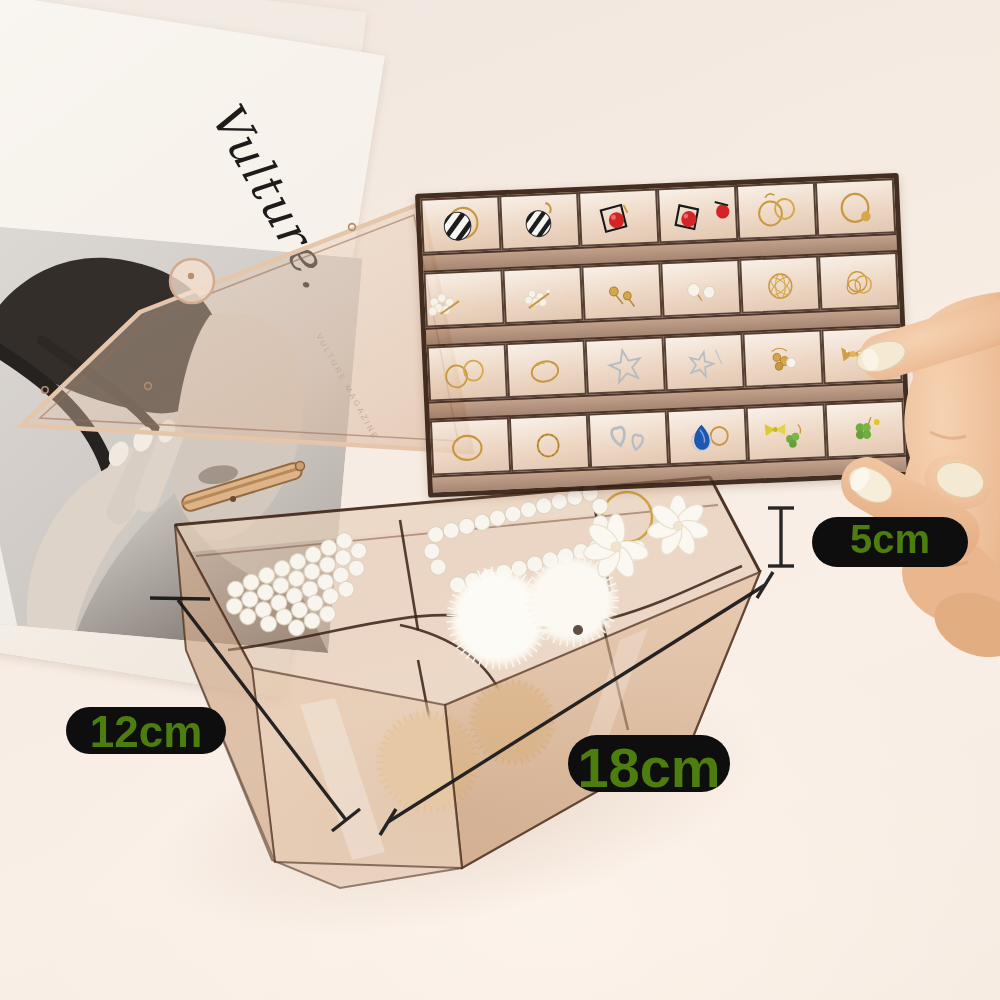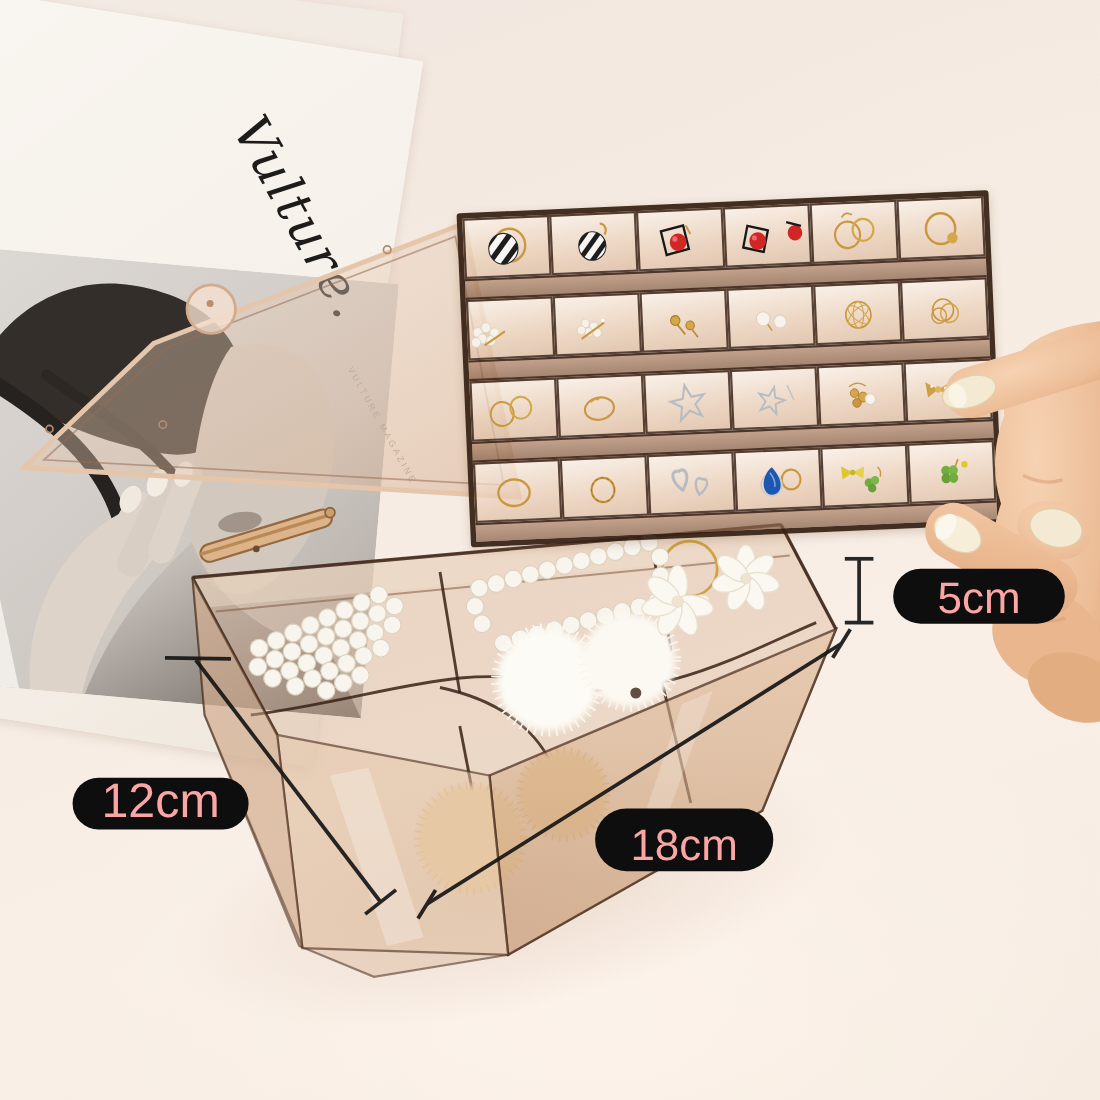--- a/index.html
+++ b/index.html
@@ -21,24 +21,24 @@
     box-shadow:0 3px 10px rgba(150,120,100,.22);}
   .script-title{position:absolute;left:248px;top:96px;z-index:2;
     font-family:"DejaVu Serif", serif;font-style:italic;font-size:46px;color:#1d1c1b;
     transform:rotate(61deg);transform-origin:0 0;letter-spacing:2px;white-space:nowrap;}
   .mag-caption{position:absolute;left:322px;top:332px;z-index:2;font-size:8px;color:#a1978c;
     letter-spacing:2.5px;transform:rotate(61deg);transform-origin:0 0;opacity:.85;white-space:nowrap;}
   .photo{position:absolute;left:-8px;top:226px;width:372px;height:396px;z-index:2;
     transform:rotate(5deg);transform-origin:top left;overflow:hidden;}
   
   .pill{position:absolute;z-index:8;background:#0e0e0e;border-radius:30px;
-    display:flex;align-items:flex-end;justify-content:center;color:#fca5a5;font-weight:normal;}
+    display:flex;align-items:flex-start;justify-content:center;color:#4d7c0f;font-weight:bold;}
   #pill-5{left:812px;top:517px;width:156px;height:50px;font-size:40px;}
   #pill-12{left:66px;top:707px;width:160px;height:47px;font-size:44px;}
-  #pill-18{left:541px;top:735px;width:162px;height:57px;font-size:40px;}
+  #pill-18{left:568px;top:735px;width:162px;height:57px;font-size:56px;}
   
   .tray{position:absolute;left:415px;top:194px;width:474px;z-index:5;
     transform:rotate(-2.5deg);transform-origin:top left;
     border:5px solid rgba(48,28,16,.9);border-radius:3px;
     background:rgba(226,196,170,.35);box-shadow:0 3px 9px rgba(120,80,50,.25);}
   .tray-row{display:block;}
   .tray-cells{display:grid;grid-template-columns:repeat(6,1fr);}
   .cell{height:51px;border:2.5px solid rgba(52,30,18,.82);
     background:linear-gradient(172deg,rgba(255,252,248,.62) 0%,rgba(236,211,188,.5) 55%,rgba(215,181,152,.55) 100%);}
   .cell svg{width:100%;height:100%;display:block;}

